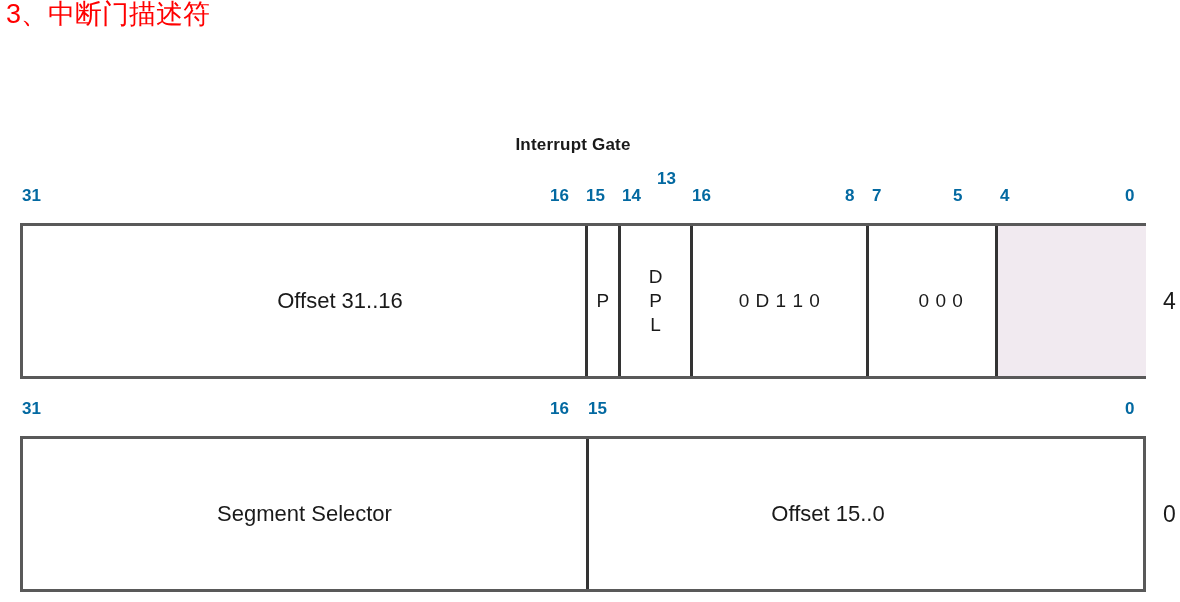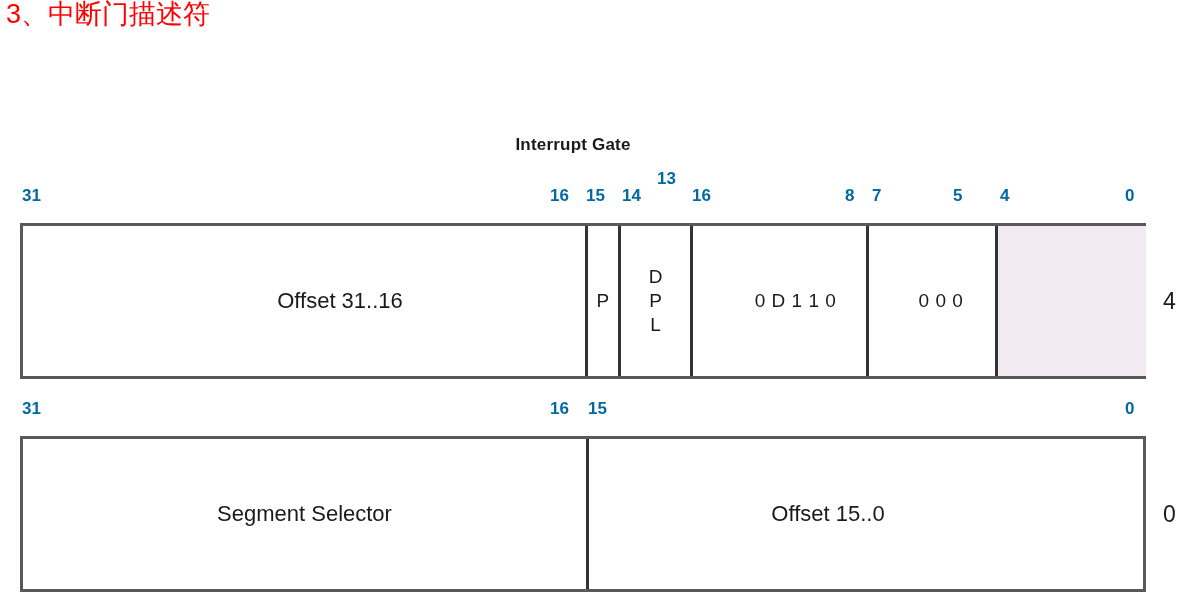--- a/index.html
+++ b/index.html
@@ -123,21 +123,21 @@
     <div class="cellsep" style="left:595px; top:0px;  height:150px;"></div>
     <div class="cellsep" style="left:667px; top:0px;  height:150px;"></div>
     <div class="cellsep" style="left:843px; top:0px;  height:150px;"></div>
     <div class="cellsep" style="left:972px; top:0px;  height:150px;"></div>
 
     <div class="cell-text" style="left:0px;   top:0px; width:562px; height:150px;padding-left:36px;">Offset 31..16</div>
     <div class="cell-text small" style="left:565px; top:0px; width:30px;  height:150px;">P</div>
     <div class="cell-text stack" style="left:598px; top:0px; width:69px;  height:150px;">D
 P
 L</div>
-    <div class="cell-text small" style="left:670px; top:0px; width:173px; height:150px;margin-left:16px;">0  D  1  1  0</div>
+    <div class="cell-text small" style="left:670px; top:0px; width:173px; height:150px;">0  D  1  1  0</div>
     <div class="cell-text small" style="left:846px; top:0px; width:144px; height:150px;">0   0   0</div>
     <div class="cell-text small" style="left:975px; top:0px; width:148px; height:150px;"></div>
   </div>
 
   <div class="byte-offset" style="left:1163px; top:290px;">4</div>
 
   <div class="bitlabel" style="left:22px;  top:400px;">31</div>
   <div class="bitlabel" style="left:550px; top:400px;">16</div>
   <div class="bitlabel" style="left:588px; top:400px;">15</div>
   <div class="bitlabel" style="left:1125px;top:400px;">0</div>

